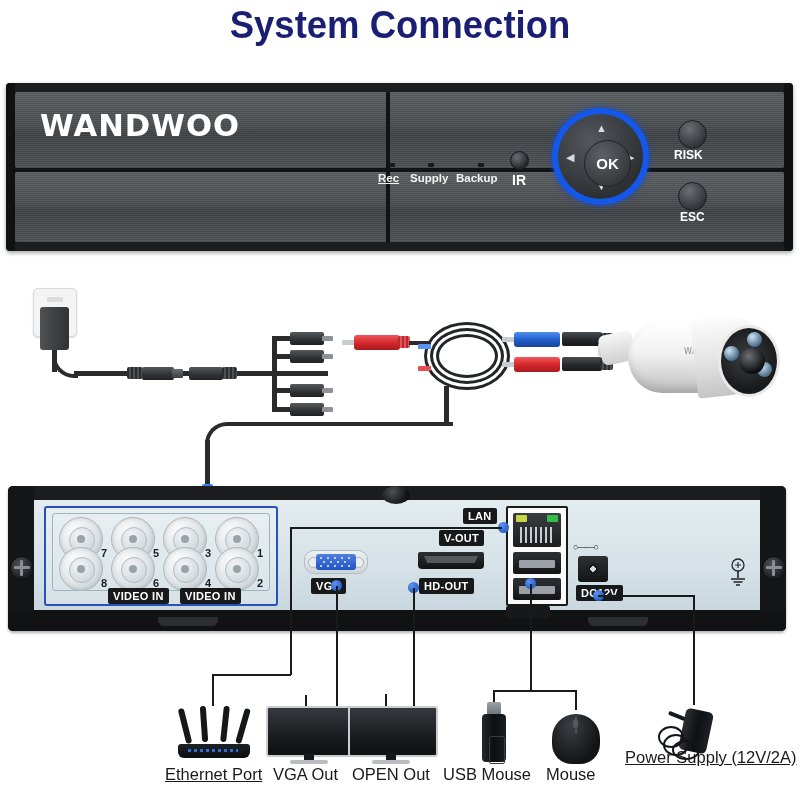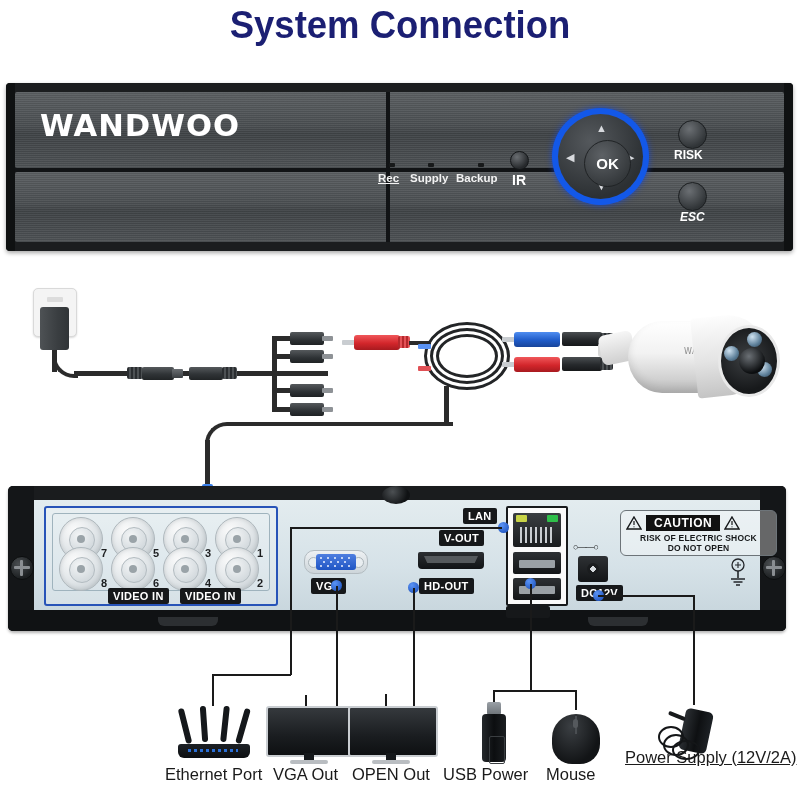--- a/index.html
+++ b/index.html
@@ -242,21 +242,21 @@
     <div class="dseg" style="left:38px;top:67px;">▼</div>
     <div class="dseg" style="left:8px;top:38px;">◀</div>
     <div class="dseg" style="left:68px;top:38px;">▶</div>
     <div id="ok">OK</div>
   </div>
 </div>
 
 <div class="rbtn" style="left:678px;top:120px;"></div>
 <div class="rbtn-lbl" style="left:674px;top:148px;">RISK</div>
 <div class="rbtn" style="left:678px;top:182px;"></div>
-<div class="rbtn-lbl" style="left:680px;top:210px;font-style:italic;">ESC</div>
+<div class="rbtn-lbl" style="left:680px;top:210px;">ESC</div>
 
 <div id="outlet">
   <div id="outlet-slots"></div>
 </div>
 <div id="psu-body"></div>
 
 <div class="wire" style="left:52px;top:350px;width:5px;height:22px;"></div>
 <div class="wire-r" style="left:52px;top:352px;width:22px;height:22px;border-radius:0 0 0 22px;border-top:none;border-right:none;"></div>
 <div class="wire" style="left:74px;top:371px;width:254px;height:5px;"></div>
 
@@ -396,35 +396,20 @@
     </div>
     <div class="usb" style="top:44px;"></div>
     <div class="usb" style="top:70px;"></div>
   </div>
   <div style="position:absolute;left:498px;top:120px;width:44px;height:12px;background:#16181a;border-radius:2px;"></div>
 
   <div id="dcsym">○——○</div>
   <div id="dcjack"></div>
   <div class="tag" style="left:568px;top:99px;">DC12V</div>
 
-  <div id="caution">
-    <div id="caution-top">
-      <svg width="16" height="14" viewBox="0 0 16 14">
-        <polygon points="8,1 15,13 1,13" fill="none" stroke="#16181a" stroke-width="1.4"></polygon>
-        <path d="M8 5 L8 9 M8 10.5 L8 11.3" stroke="#16181a" stroke-width="1.2"></path>
-      </svg>
-      <div id="caution-word">CAUTION</div>
-      <svg width="16" height="14" viewBox="0 0 16 14">
-        <polygon points="8,1 15,13 1,13" fill="none" stroke="#16181a" stroke-width="1.4"></polygon>
-        <path d="M8 5 L8 9 M8 10.5 L8 11.3" stroke="#16181a" stroke-width="1.2"></path>
-      </svg>
-    </div>
-    <div class="cautline" style="top:22px;">RISK OF ELECTRIC SHOCK</div>
-    <div class="cautline" style="top:32px;">DO NOT OPEN</div>
-  </div>
 
   <svg id="gnd" viewBox="0 0 24 30">
     <circle cx="12" cy="7" r="6" fill="none" stroke="#23262a" stroke-width="1.3"></circle>
     <path d="M12 4 L12 10 M9 7 L15 7" stroke="#23262a" stroke-width="1.1"></path>
     <path d="M12 13 L12 20" stroke="#23262a" stroke-width="1.6"></path>
     <path d="M5 21 L19 21 M7.5 24 L16.5 24 M10 27 L14 27" stroke="#23262a" stroke-width="1.6"></path>
   </svg>
 </div>
 
 <div class="bdot" style="left:498px;top:522px;"></div>
@@ -455,21 +440,21 @@
 <div class="cl" style="left:693px;top:595px;width:1.5px;height:110px;"></div>
 
 <div id="router">
   <div class="ant" style="left:14px;top:2px;transform:rotate(-14deg);"></div>
   <div class="ant" style="left:33px;top:0px;transform:rotate(-4deg);"></div>
   <div class="ant" style="left:54px;top:0px;transform:rotate(6deg);"></div>
   <div class="ant" style="left:72px;top:2px;transform:rotate(16deg);"></div>
   <div id="router-body"></div>
   <div id="router-strip"></div>
 </div>
-<div class="lbl" style="left:165px;top:765px;">Ethernet Port</div>
+<div class="lbl" style="left:165px;top:765px;text-decoration:underline;">Ethernet Port</div>
 
 <div class="monitor" style="left:266px;top:706px;">
   <div class="mon-screen"></div>
   <div class="mon-neck"></div>
   <div class="mon-base"></div>
 </div>
 <div class="lbl" style="left:273px;top:765px;">VGA Out</div>
 
 <div class="monitor" style="left:348px;top:706px;">
   <div class="mon-screen"></div>
@@ -477,21 +462,21 @@
   <div class="mon-base"></div>
 </div>
 <div class="lbl" style="left:352px;top:765px;">OPEN Out</div>
 
 <div id="usbstick">
   <div id="usb-cap"></div>
   <div id="usb-body">
     <div id="usb-win"></div>
   </div>
 </div>
-<div class="lbl" style="left:443px;top:765px;">USB Power</div>
+<div class="lbl" style="left:443px;top:765px;">USB Mouse</div>
 
 <div id="mouse">
   <div id="mouse-body"></div>
   <div id="mouse-split"></div>
   <div id="mouse-wheel"></div>
 </div>
 <div class="lbl" style="left:546px;top:765px;">Mouse</div>
 
 <div id="psupply">
   <div id="ps-brick"></div>

